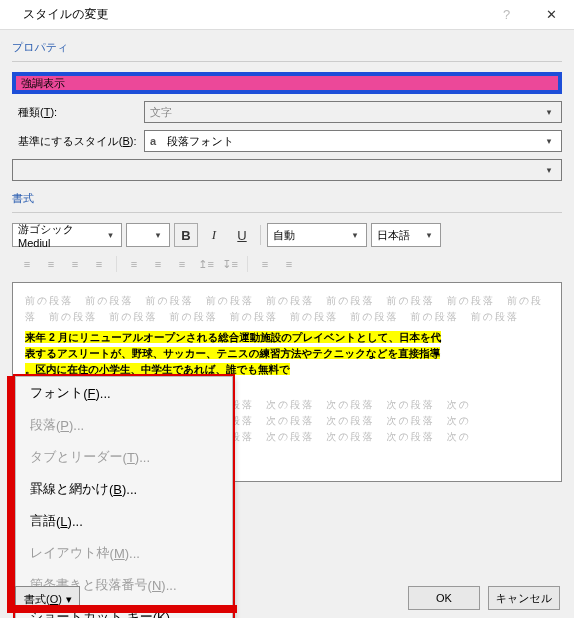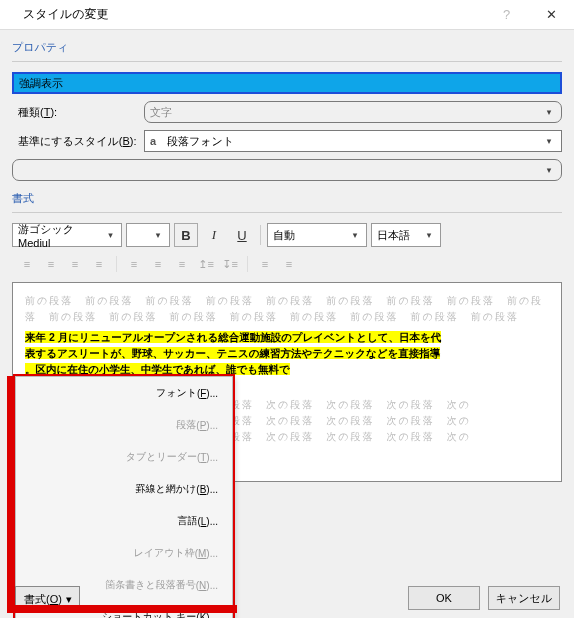--- a/index.html
+++ b/index.html
@@ -46,39 +46,39 @@
     margin-bottom: 7px;
   }
   .field-label {
     width: 132px;
     padding-left: 6px;
   }
   .underline { text-decoration: underline; }
   .field-input {
     flex: 1;
     height: 22px;
-    border: 2px solid #1d4ed8;
-    background: #0ea5e9;
+    border: 4px solid #1d4ed8;
+    background: #ec4899;
     padding: 0 5px;
     font-size: 11px;
     display: flex;
     align-items: center;
   }
   .select {
     flex: 1;
     height: 22px;
     border: 1px solid #7a7a7a;
     background: #fff;
     display: flex;
     align-items: center;
     padding: 0 4px 0 5px;
     font-size: 11px;
     justify-content: space-between;
   }
-  .select.disabled { background: #f0f0f0; color: #888; border-radius: 7px; }
+  .select.disabled { background: #f0f0f0; color: #888; }
   .chev {
     width: 16px;
     display: flex;
     align-items: center;
     justify-content: center;
     color: #444;
     font-size: 9px;
   }
   .para-icon {
     font-weight: bold;
@@ -179,23 +179,22 @@
     box-shadow: 2px 2px 6px rgba(0,0,0,0.2);
     z-index: 50;
   }
   .rb-left { position:absolute; left:7px; top:376px; width:8px; height:237px; background:#d00; z-index:60;}
   .rb-bottom { position:absolute; left:7px; top:605px; width:230px; height:8px; background:#d00; z-index:60;}
   .menu-item {
     height: 23px;
     display: flex;
     align-items: center;
     padding: 16px 14px;
-    font-size: 10px;
+    font-size: 13px;
     color: #000;
-    justify-content: flex-end;
   }
   .menu-item.disabled { color: #9d9d9d; }
   .format-btn {
     position: absolute;
     left: 15px;
     top: 586px;
     height: 22px;
     padding: 12px 8px;
     border: 1px solid #888;
     background: #e8e8e8;

